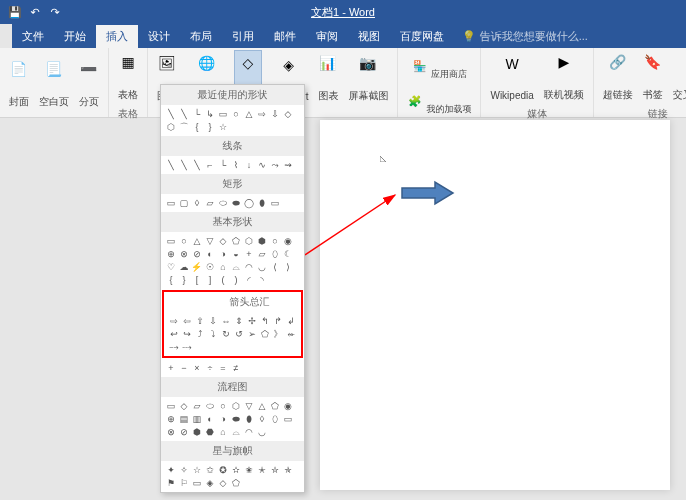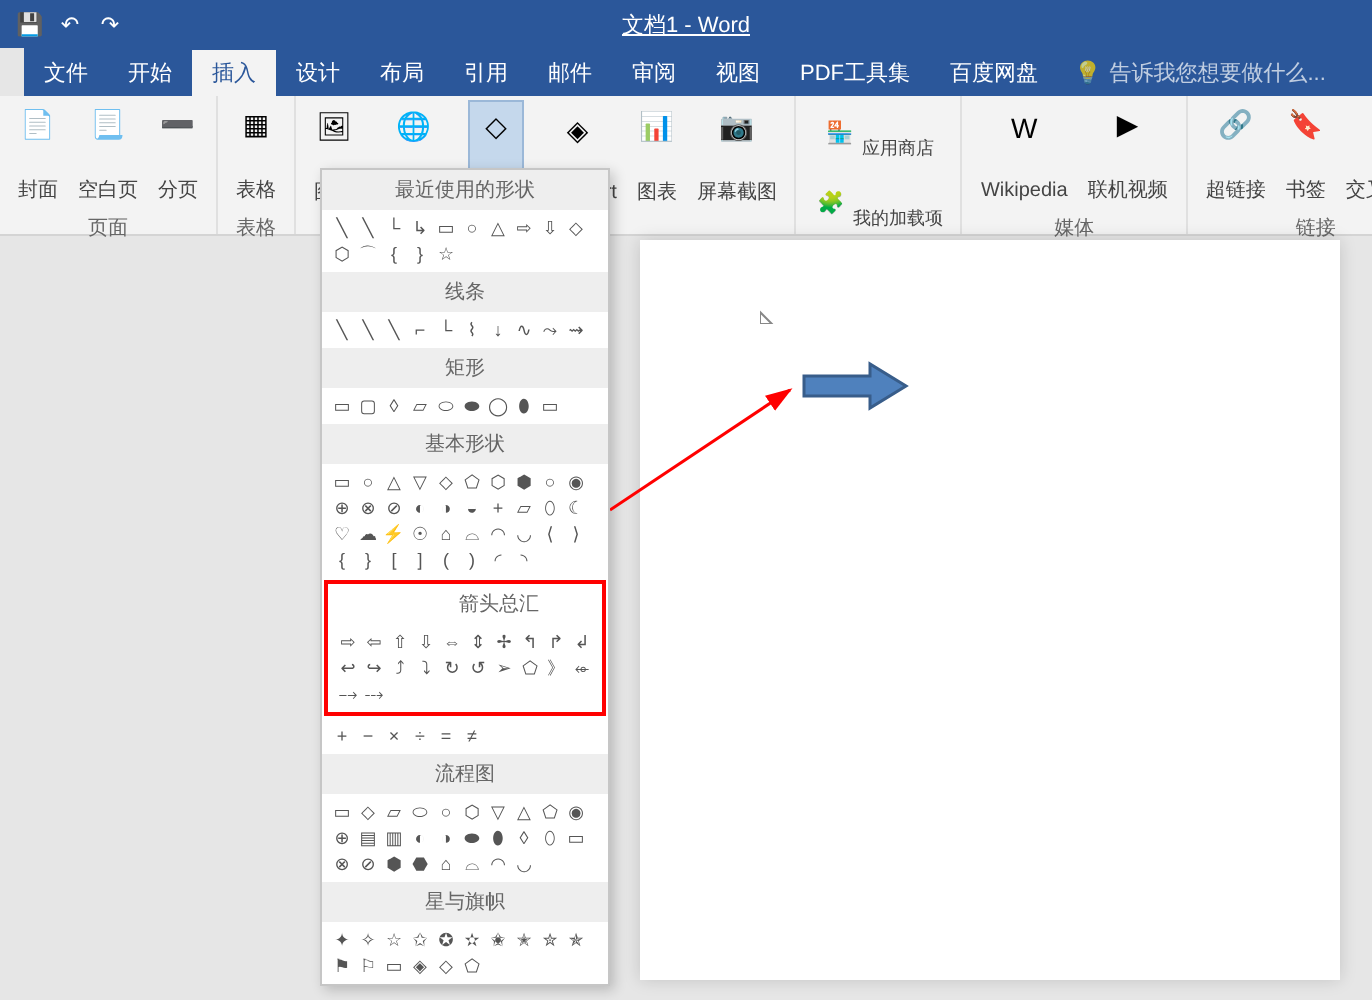--- a/index.html
+++ b/index.html
@@ -55,21 +55,20 @@
 <div class="menubar">
   <div class="tab">文件</div>
   <div class="tab">开始</div>
   <div class="tab active">插入</div>
   <div class="tab">设计</div>
   <div class="tab">布局</div>
   <div class="tab">引用</div>
   <div class="tab">邮件</div>
   <div class="tab">审阅</div>
   <div class="tab">视图</div>
-  <div class="tab">PDF工具集</div>
   <div class="tab">百度网盘</div>
   <div class="tell">
       <span>💡</span>
       <span>告诉我您想要做什么...</span>
     </div>
 </div>
 
 <div class="ribbon">
   <div class="ribbon-group">
     <div class="items">
@@ -79,21 +78,20 @@
         </div>
       <div class="ribbon-item">
           <div class="icon">📃</div>
           <div class="text">空白页</div>
         </div>
       <div class="ribbon-item">
           <div class="icon">➖</div>
           <div class="text">分页</div>
         </div>
     </div>
-    <div class="label">页面</div>
   </div>
   <div class="ribbon-group">
     <div class="items">
         <div class="ribbon-item">
           <div class="icon">▦</div>
           <div class="text">表格</div>
         </div>
       </div>
     <div class="label">表格</div>
   </div>

